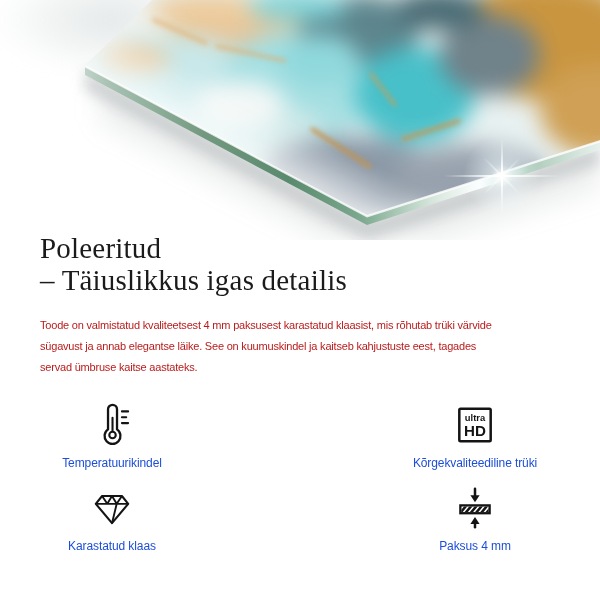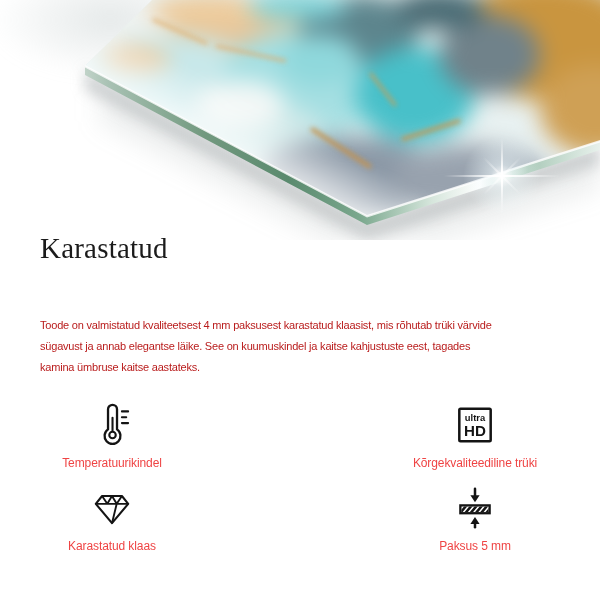--- a/index.html
+++ b/index.html
@@ -52,21 +52,21 @@
     font-weight:400;letter-spacing:.2px;}
   .intro{position:absolute;left:40px;top:315px;color:#b91c1c;font-size:11px;
     letter-spacing:-.2px;line-height:21px;}
   .intro div{white-space:nowrap;}
   
   .features{position:absolute;left:27px;top:402px;width:533px;}
   .frow{display:flex;justify-content:space-between;}
   .frow + .frow{margin-top:15px;}
   .feature{width:170px;display:flex;flex-direction:column;align-items:center;}
   .feature svg{width:46px;height:46px;display:block;}
-  .flabel{margin-top:8px;font-size:12px;line-height:14px;color:#ef4444;letter-spacing:-.1px;
+  .flabel{margin-top:8px;font-size:12px;line-height:14px;color:#1d4ed8;letter-spacing:-.1px;
     text-align:center;}
   .ico{stroke:#141414;fill:none;stroke-width:2.2;}
   .ico-fill{fill:#141414;stroke:none;}
   .hd-top{font-family:"Liberation Sans",sans-serif;font-size:9px;font-weight:700;fill:#141414;}
   .hd-bottom{font-family:"Liberation Sans",sans-serif;font-size:14.5px;font-weight:700;fill:#141414;}
 </style>
 </head>
 <body>
 
 <div class="page">
@@ -116,27 +116,28 @@
     <div class="sparkle">
       <div class="glow"></div>
       <div class="ray h"></div>
       <div class="ray v"></div>
       <div class="ray d1"></div>
       <div class="ray d2"></div>
     </div>
   </div>
 
   <h1 class="title" style="margin:0">
-    <span>Karastatud</span><br>
+    <span>Poleeritud</span><br>
+    <span>– Täiuslikkus igas detailis</span>
   </h1>
 
   <div class="intro">
     <div>Toode on valmistatud kvaliteetsest 4 mm paksusest karastatud klaasist, mis rõhutab trüki värvide</div>
-    <div>sügavust ja annab elegantse läike. See on kuumuskindel ja kaitse kahjustuste eest, tagades</div>
-    <div>kamina ümbruse kaitse aastateks.</div>
+    <div>sügavust ja annab elegantse läike. See on kuumuskindel ja kaitseb kahjustuste eest, tagades</div>
+    <div>servad ümbruse kaitse aastateks.</div>
   </div>
 
   <div class="features">
     <div class="frow">
 
       <div class="feature">
         <svg viewBox="0 0 44 44">
           <path class="ico" stroke-linejoin="round" d="M18.2 7 a4.3 4.3 0 0 1 8.6 0 V26.2 a7.6 7.6 0 1 1 -8.6 0 Z"></path>
           <circle class="ico" style="stroke-width:2" cx="22.5" cy="31.5" r="3.1"></circle>
           <path class="ico" style="stroke-width:2" stroke-linecap="round" d="M22.5 15 V27.2"></path>
@@ -176,19 +177,19 @@
             </defs>
           <rect class="ico" x="8" y="19.5" width="28" height="7.5"></rect>
           <g clip-path="url(#barclip)">
             <path class="ico" style="stroke-width:2.4" d="M6 29 L16 17 M11 29 L21 17 M16 29 L26 17 M21 29 L31 17 M26 29 L36 17 M31 29 L41 17"></path>
           </g>
           <path class="ico" style="stroke-width:2.4" stroke-linecap="round" d="M22 3.5 V10"></path>
           <path class="ico-fill" d="M22 16.5 L17.6 9.8 H26.4 Z"></path>
           <path class="ico" style="stroke-width:2.4" stroke-linecap="round" d="M22 40.5 V34"></path>
           <path class="ico-fill" d="M22 30.5 L17.6 37.2 H26.4 Z"></path>
         </svg>
-        <span class="flabel">Paksus 5 mm</span>
+        <span class="flabel">Paksus 4 mm</span>
       </div>
 
     </div>
   </div>
 
 </div>
 
 </body></html>

